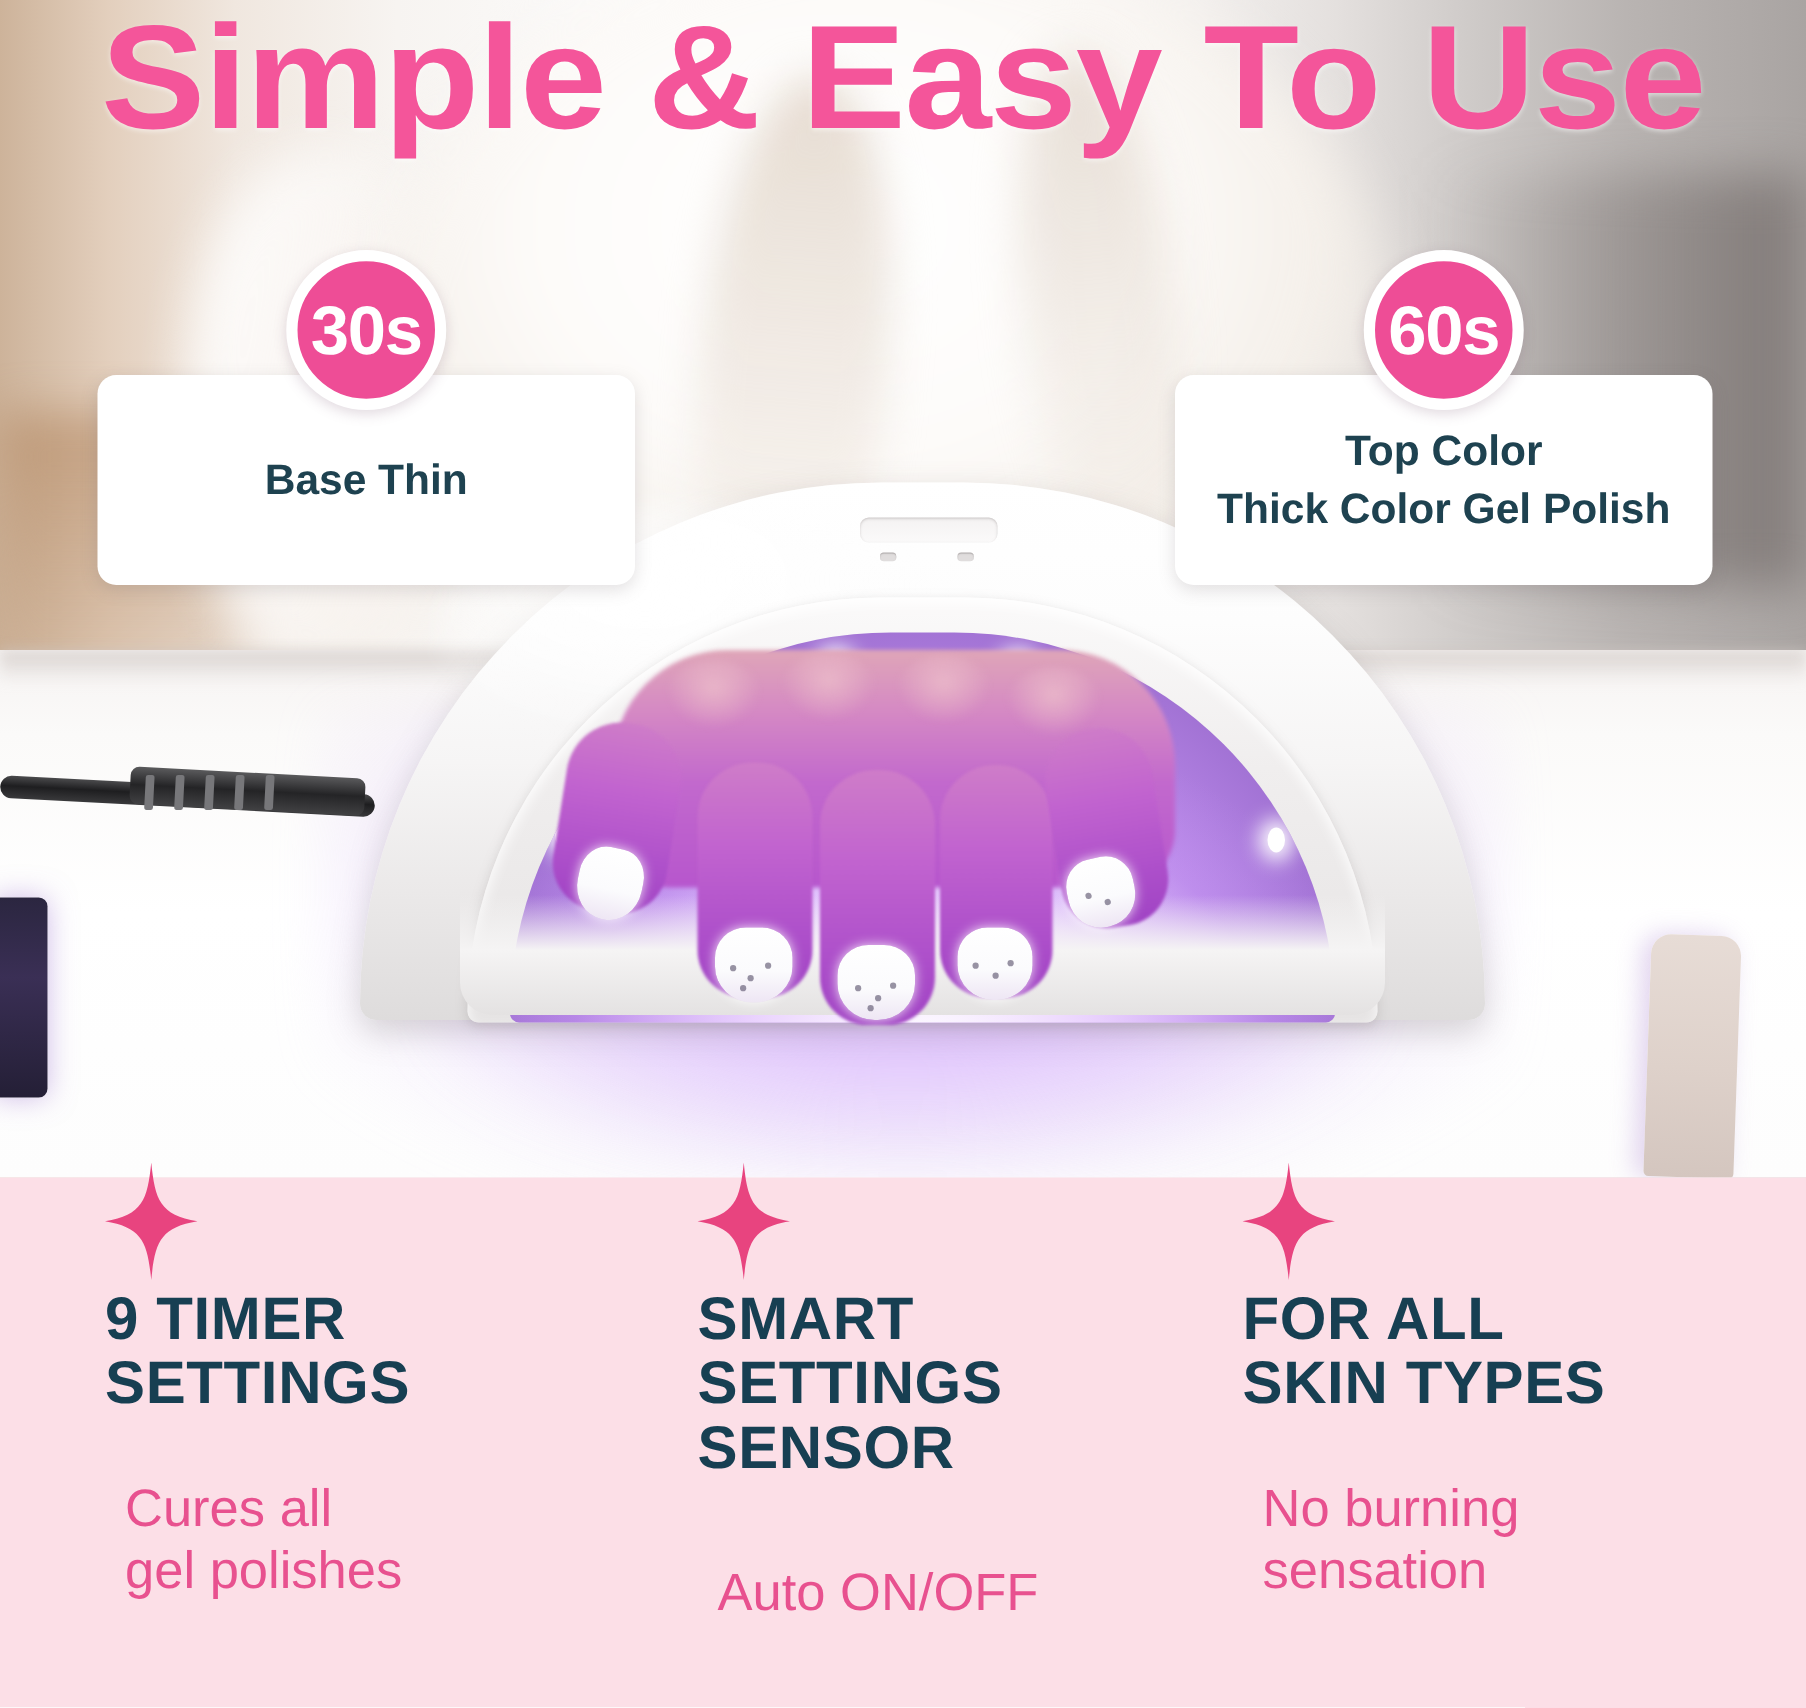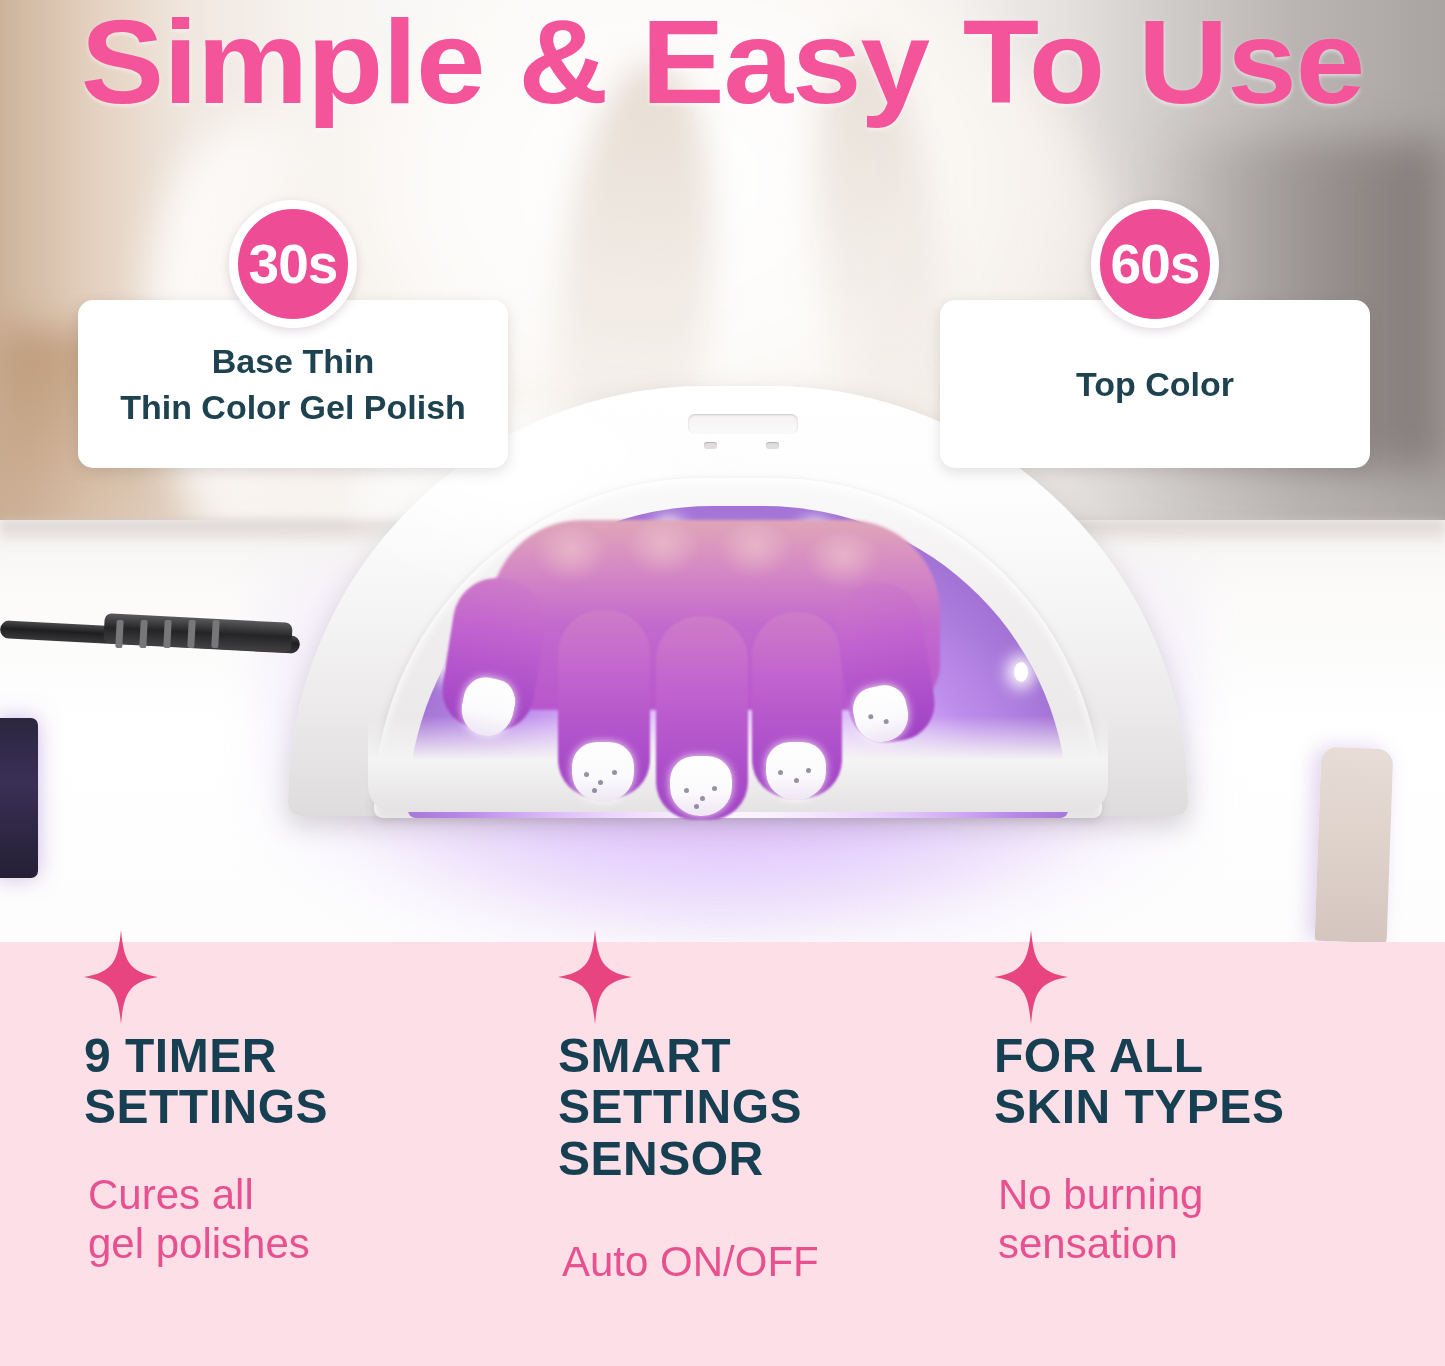--- a/index.html
+++ b/index.html
@@ -154,21 +154,21 @@
   .features{position:absolute;left:0;top:942px;width:1445px;height:424px;background:#FCDFE7;}
   .feat{position:absolute;top:0;}
   .feat.c0{left:78px;width:420px;}
   .feat.c1{left:552px;width:400px;}
   .feat.c2{left:988px;width:420px;}
   .spark{position:absolute;left:6px;top:-12px;width:74px;height:94px;}
   .spark svg{display:block;}
   .feat h3{margin:0;position:absolute;top:88px;left:6px;width:100%;
     color:#173F52;font-weight:700;font-size:48px;line-height:1.07;
     letter-spacing:.5px;white-space:pre-line;}
-  .feat p{margin:4px;position:absolute;left:6px;width:100%;
+  .feat p{margin:16px;position:absolute;left:6px;width:100%;
     color:#E8518F;font-weight:400;font-size:42px;line-height:1.16;white-space:pre-line;}
   .feat.c0 p{top:225px;}
   .feat.c1 p{top:292px;}
   .feat.c2 p{top:225px;}
 </style>
 </head>
 <body>
 
 <div class="page">
 
@@ -251,28 +251,28 @@
       </div>
     </div>
   </div>
 
   <div class="headline">Simple &amp; Easy To Use</div>
 
   <div class="callout left">
     <div class="badge">30s</div>
     <div class="card">
       <div class="l1">Base Thin</div>
-      <div class="l2">Thin Color Gel Polish</div>
     </div>
   </div>
 
   <div class="callout right">
     <div class="badge">60s</div>
     <div class="card">
       <div class="l1">Top Color</div>
+      <div class="l2">Thick Color Gel Polish</div>
     </div>
   </div>
 
   <div class="features">
 
     <div class="feat c0">
       <span class="spark">
         <svg width="74" height="94" viewBox="0 0 74 94">
           <path d="M37 0 C40 30 44 42 74 47 C44 52 40 64 37 94 C34 64 30 52 0 47 C30 42 34 30 37 0 Z" fill="#E8447F"></path>
         </svg>

